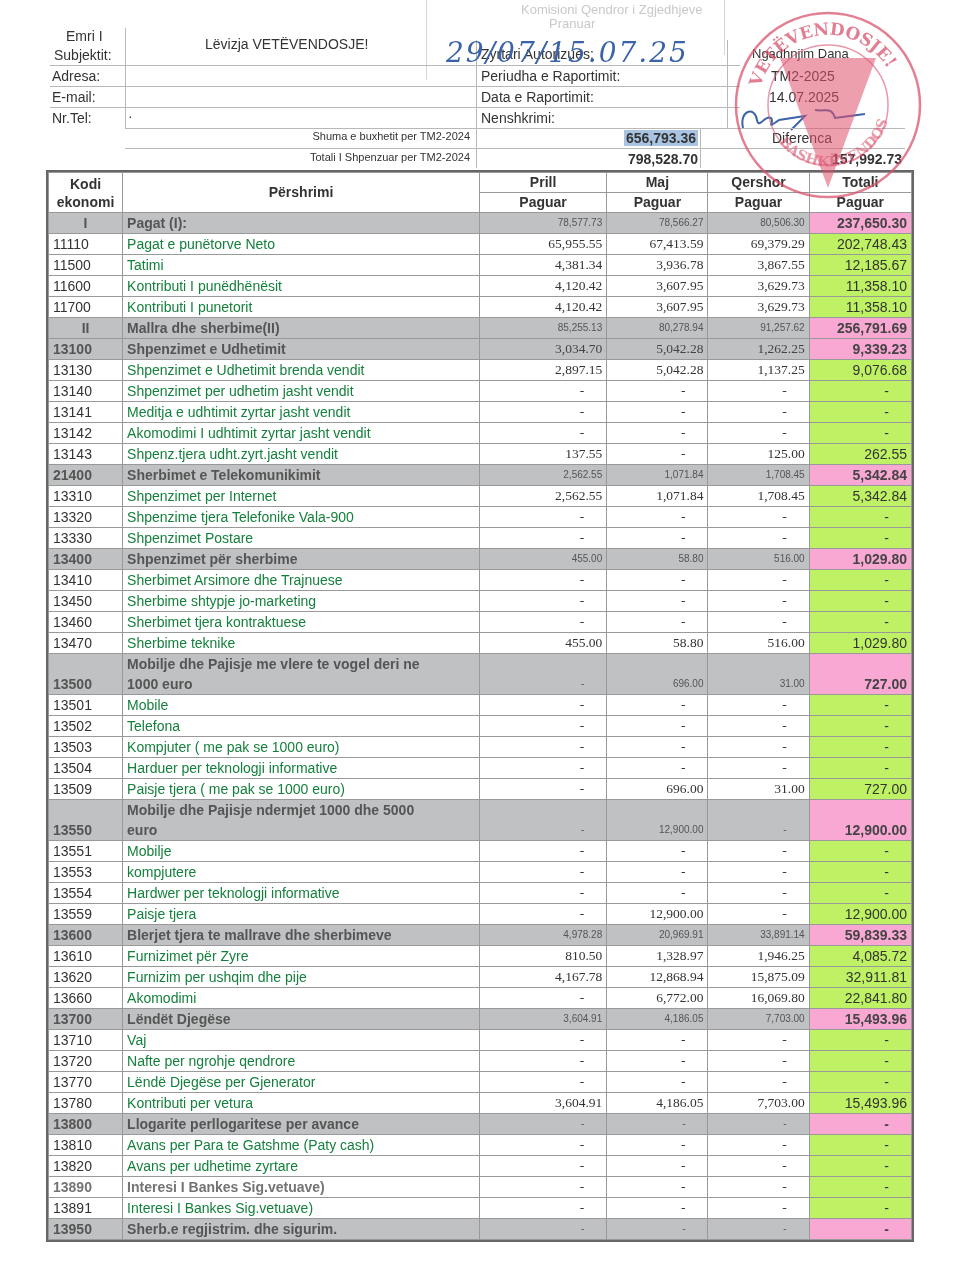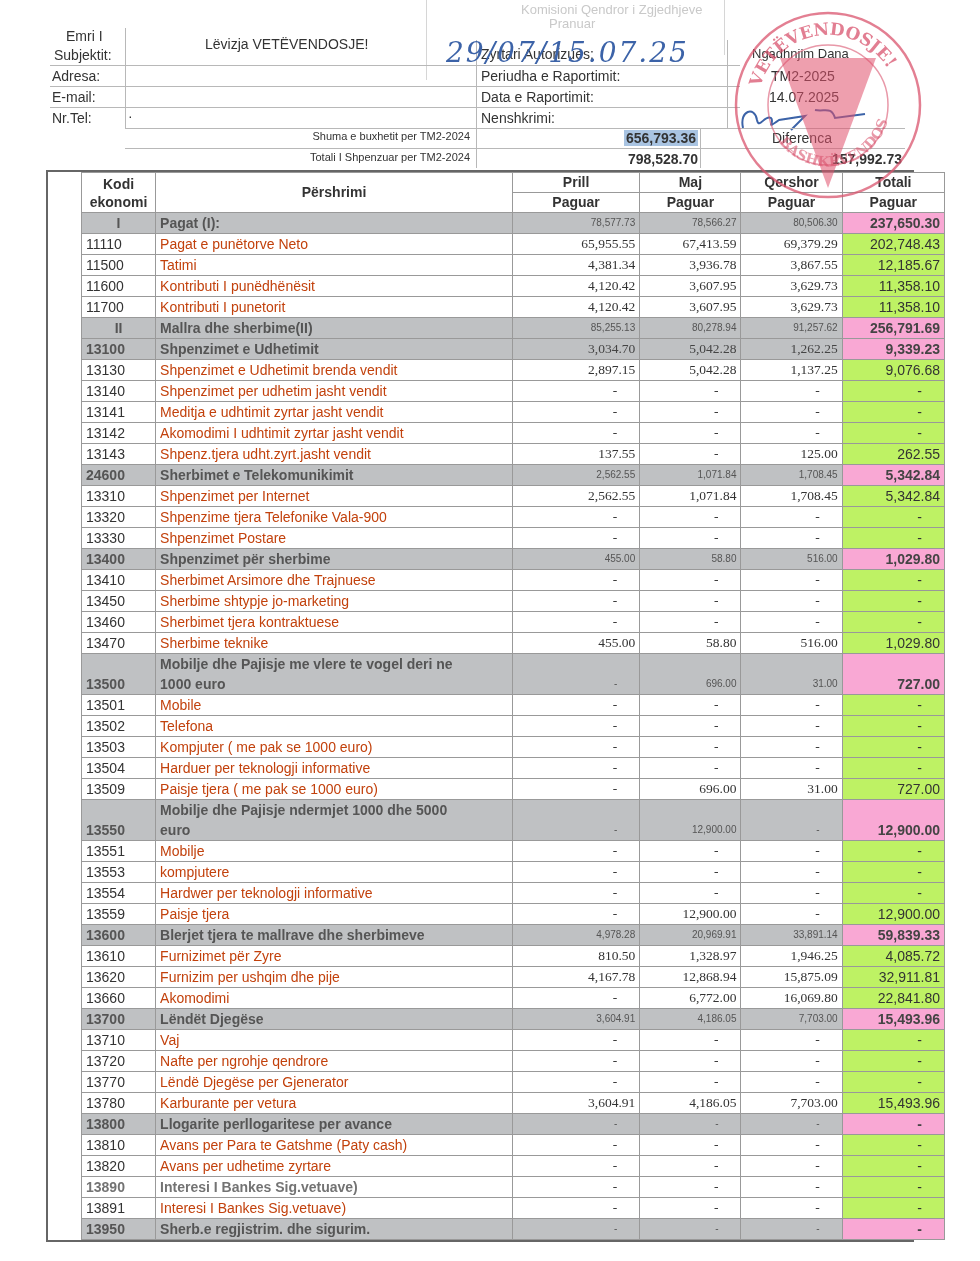--- a/index.html
+++ b/index.html
@@ -15,26 +15,26 @@
   .sum-val.highlight span { background:#a9c4e2; padding:0 2px; }
   .handwrite { position:absolute; font-family:"DejaVu Serif", serif; font-style:italic; color:#3c63a8; font-size:28px; letter-spacing:2px;text-align:center; }
   .faint-stamp { position:absolute; font-size:13px; color:#c9c9c9;padding-left:29px; }
 
   
   .stamp { position:absolute; left:728px; top:10px; width:200px; height:190px; pointer-events:none; }
 
   
   .tbl { position:absolute; left:46px; top:170px; width:864px; border:2px solid #666;
          border-collapse:collapse; }
-  table { border-collapse:collapse; width:100%; table-layout:fixed;margin-left:33px; }
+  table { border-collapse:collapse; width:100%; table-layout:fixed; }
   td, th { border:1px solid #999; padding:0 4px; height:20px; font-size:14px; line-height:20px;
            white-space:nowrap; overflow:hidden; }
   th { font-weight:bold; color:#333; text-align:center; background:#fff; height:19px; line-height:19px; }
   td.code { color:#333; }
-  td.desc { color:#c2410c; }
+  td.desc { color:#15803d; }
   td.num { text-align:right; font-family:"Liberation Serif", serif; font-size:13.5px; color:#333; }
   td.tot { text-align:right; font-weight:normal; background:#bef264; color:#333; }
   tr.grp td { background:#bfc1c3; font-weight:bold; color:#555; }
   tr.grp td.num { font-family:"Liberation Sans", sans-serif; font-size:10px; font-weight:normal; color:#555; }
   tr.grp td.tot { background:#f9a8d4; color:#444; }
   tr.grp.light td.num { font-family:"Liberation Serif", serif; font-weight:normal; font-size:13.5px; color:#444; }
   tr.boldrow td.desc, tr.boldrow td.code { font-weight:bold; color:#737373; }
   tr.tall td { height:40px; line-height:20px; vertical-align:bottom; }
   td.dash { text-align:right; padding-right:22px; }
   td.tot.dash { padding-right:22px; }
@@ -209,21 +209,21 @@
           </tr>
           <tr>
             <td class="code">13143</td>
             <td class="desc">Shpenz.tjera udht.zyrt.jasht vendit</td>
             <td class="num">137.55</td>
             <td class="num dash">-</td>
             <td class="num">125.00</td>
             <td class="tot">262.55</td>
           </tr>
           <tr class="grp">
-            <td class="code">24600</td>
+            <td class="code">21400</td>
             <td class="desc">Sherbimet e Telekomunikimit</td>
             <td class="num">2,562.55</td>
             <td class="num">1,071.84</td>
             <td class="num">1,708.45</td>
             <td class="tot">5,342.84</td>
           </tr>
           <tr>
             <td class="code">13310</td>
             <td class="desc">Shpenzimet per Internet</td>
             <td class="num">2,562.55</td>
@@ -434,21 +434,21 @@
           <tr>
             <td class="code">13770</td>
             <td class="desc">Lëndë Djegëse per Gjenerator</td>
             <td class="num dash">-</td>
             <td class="num dash">-</td>
             <td class="num dash">-</td>
             <td class="tot dash">-</td>
           </tr>
           <tr>
             <td class="code">13780</td>
-            <td class="desc">Karburante per vetura</td>
+            <td class="desc">Kontributi per vetura</td>
             <td class="num">3,604.91</td>
             <td class="num">4,186.05</td>
             <td class="num">7,703.00</td>
             <td class="tot">15,493.96</td>
           </tr>
           <tr class="grp">
             <td class="code">13800</td>
             <td class="desc">Llogarite perllogaritese per avance</td>
             <td class="num dash">-</td>
             <td class="num dash">-</td>

